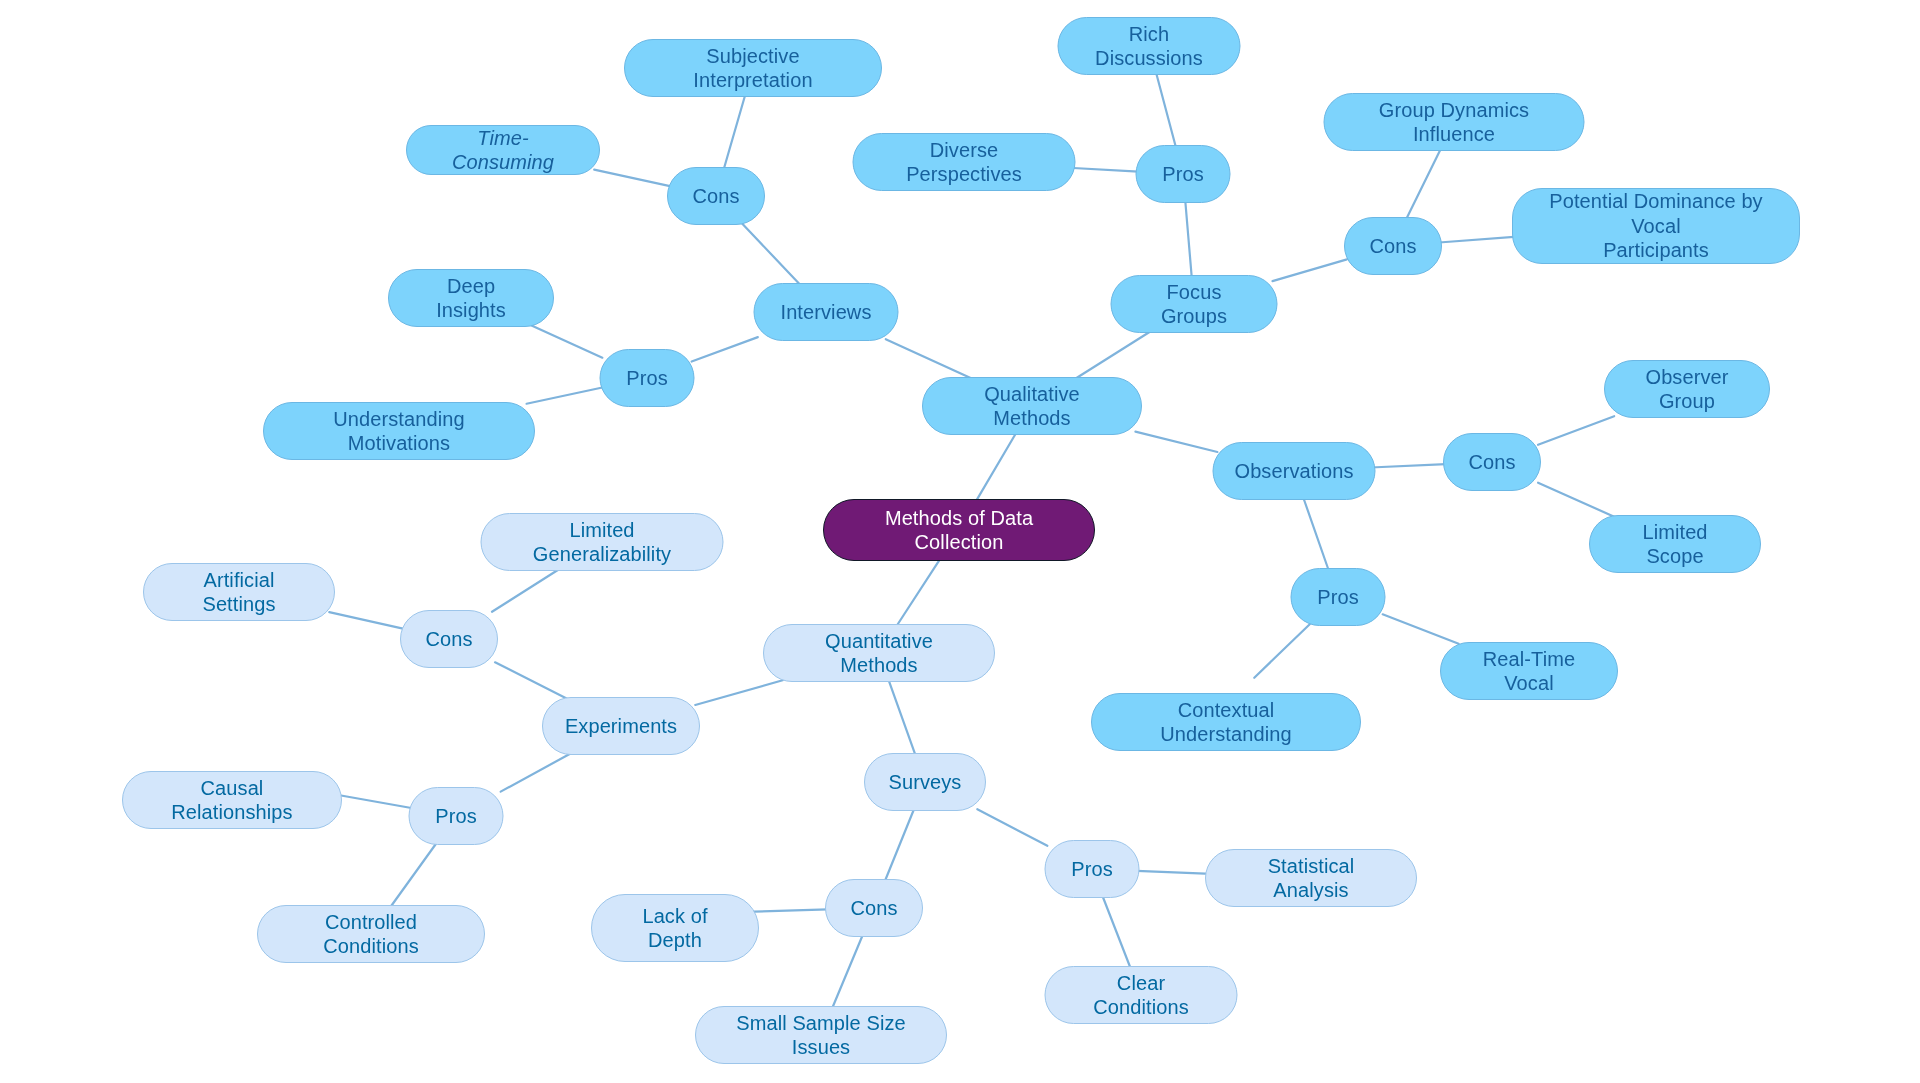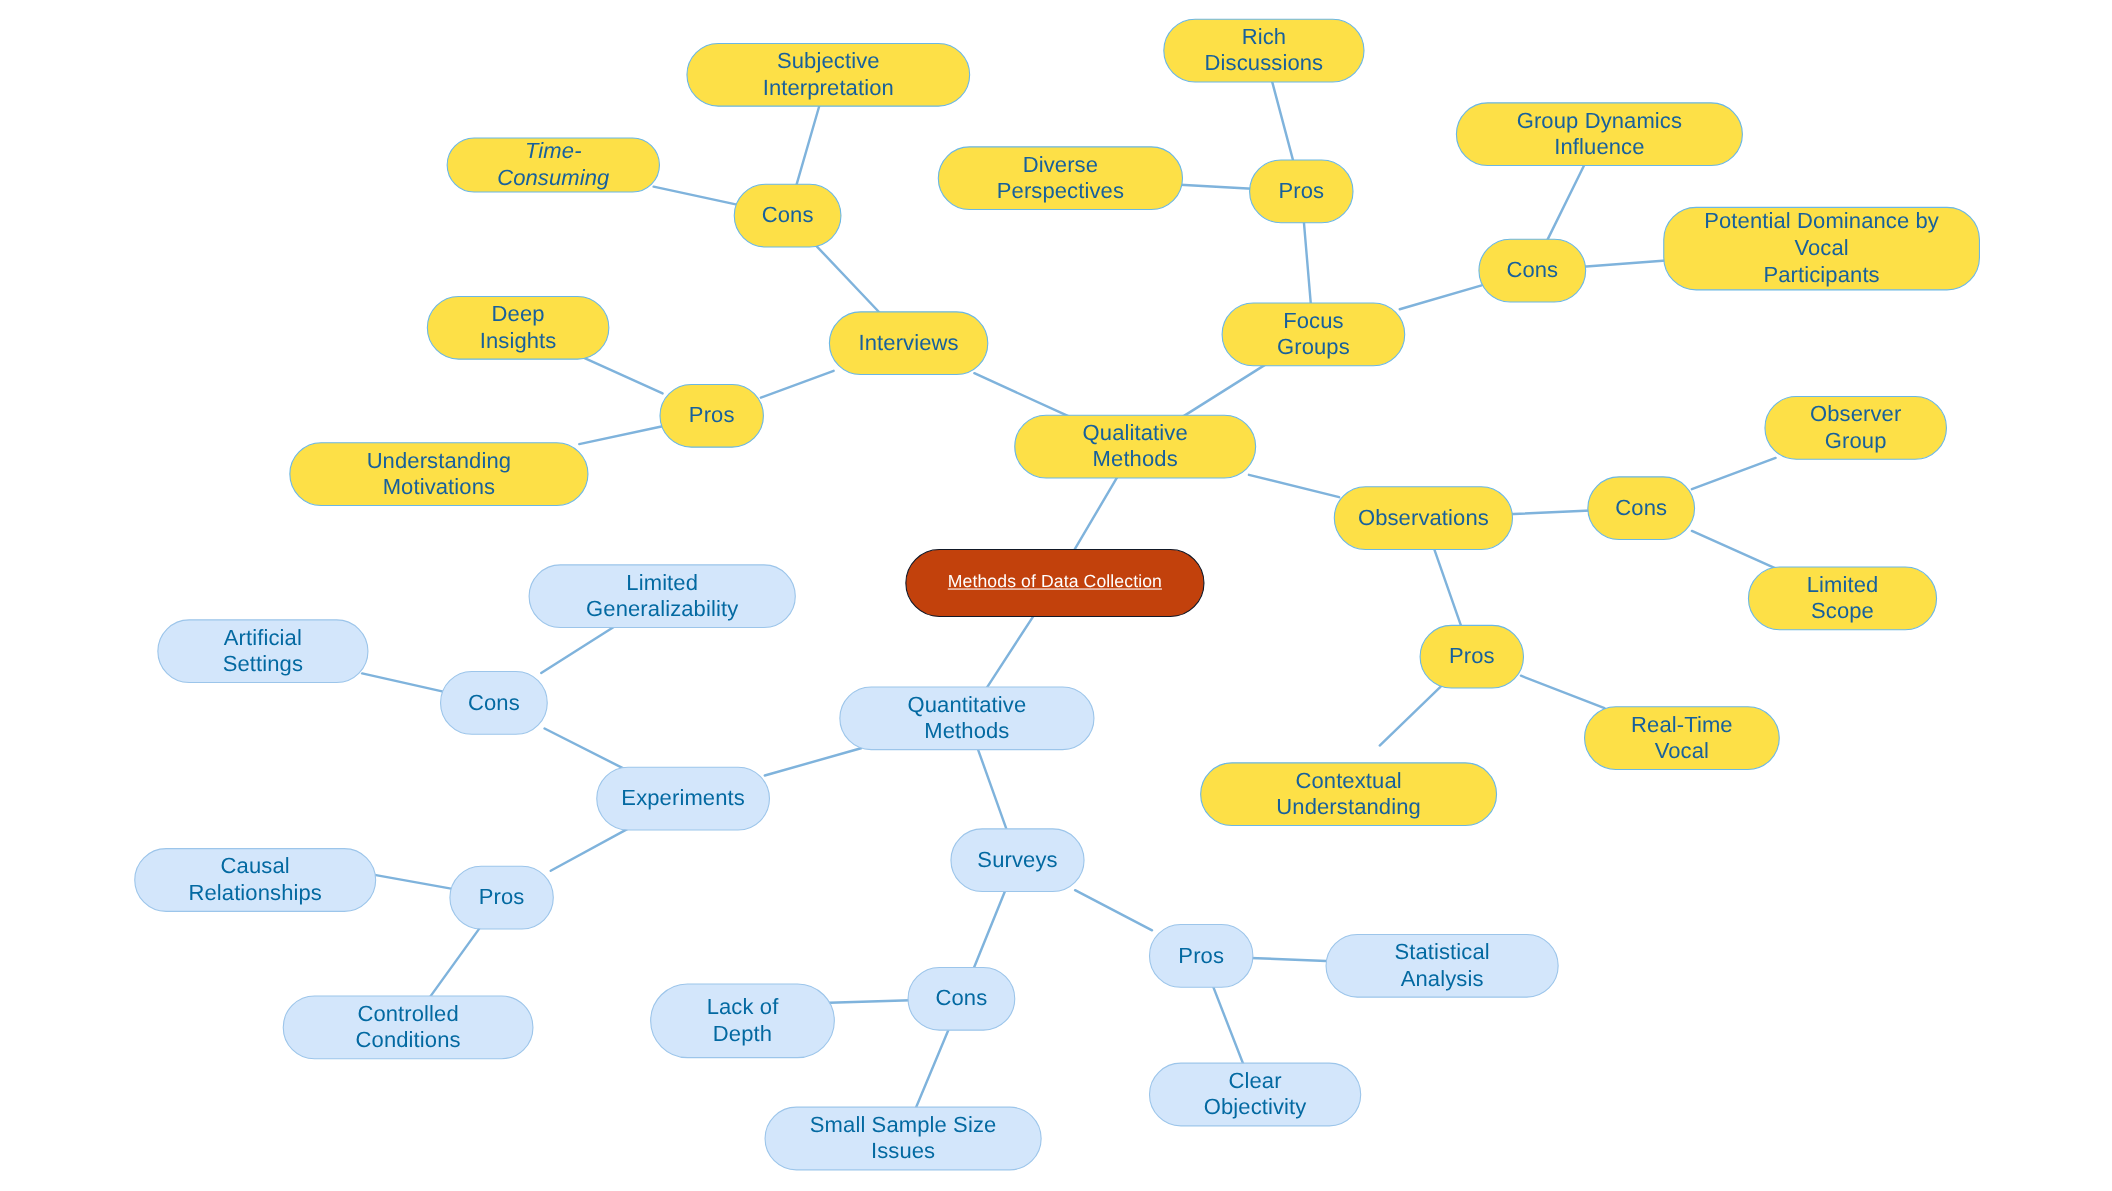--- a/index.html
+++ b/index.html
@@ -34,30 +34,29 @@
     display: flex;
     align-items: center;
     justify-content: center;
     text-align: center;
     line-height: 1.22;
     white-space: pre-line;
     transform: translate(-50%, -50%);
     letter-spacing: 0.1px;
   }
   .node.root {
-    background: #c2410c;
+    background: #701a75;
     color: #ffffff;
     border: 1px solid #111827;
     border-radius: 40px;
-    font-size: 16px;
+    font-size: 20px;
     padding: 0 26px;
-    text-decoration: underline;
   }
   .node.deep {
-    background: #fde047;
+    background: #7dd3fc;
     border: 1px solid #6BB7E4;
     color: #17609C;
     border-radius: 40px;
     font-size: 20px;
     padding: 0 22px;
   }
   .node.light {
     background: #D3E6FB;
     border: 1px solid #9CC5EA;
     color: #0369a1;
@@ -135,21 +134,21 @@
       <div class="node deep" style="left: 1338px; top: 597px; width: 95px; height: 58px;">Pros</div>
       <div class="node deep" style="left: 1492px; top: 462px; width: 98px; height: 58px;">Cons</div>
       <div class="node deep" style="left: 1226px; top: 705px; width: 270px; height: 58px; margin-top: 17px;">Contextual Understanding</div>
       <div class="node deep" style="left: 1529px; top: 671px; width: 178px; height: 58px;">Real-Time Vocal</div>
       <div class="node deep" style="left: 1687px; top: 389px; width: 166px; height: 58px;">Observer Group</div>
       <div class="node deep" style="left: 1675px; top: 544px; width: 172px; height: 58px;">Limited Scope</div>
       <div class="node light" style="left: 925px; top: 782px; width: 122px; height: 58px;">Surveys</div>
       <div class="node light" style="left: 1092px; top: 869px; width: 95px; height: 58px;">Pros</div>
       <div class="node light" style="left: 874px; top: 908px; width: 98px; height: 58px;">Cons</div>
       <div class="node light" style="left: 1311px; top: 878px; width: 212px; height: 58px;">Statistical Analysis</div>
-      <div class="node light" style="left: 1141px; top: 995px; width: 193px; height: 58px;">Clear Objectivity</div>
+      <div class="node light" style="left: 1141px; top: 995px; width: 193px; height: 58px;">Clear Conditions</div>
       <div class="node light" style="left: 675px; top: 914px; width: 168px; height: 68px; margin-top: 14px;">Lack of Depth</div>
       <div class="node light" style="left: 821px; top: 1035px; width: 252px; height: 58px;">Small Sample Size Issues</div>
       <div class="node light" style="left: 621px; top: 726px; width: 158px; height: 58px;">Experiments</div>
       <div class="node light" style="left: 456px; top: 816px; width: 95px; height: 58px;">Pros</div>
       <div class="node light" style="left: 449px; top: 639px; width: 98px; height: 58px;">Cons</div>
       <div class="node light" style="left: 232px; top: 776px; width: 220px; height: 58px; margin-top: 24px;">Causal Relationships</div>
       <div class="node light" style="left: 371px; top: 934px; width: 228px; height: 58px;">Controlled Conditions</div>
       <div class="node light" style="left: 602px; top: 542px; width: 243px; height: 58px;">Limited Generalizability</div>
       <div class="node light" style="left: 239px; top: 592px; width: 192px; height: 58px;">Artificial Settings</div>
     </div>

